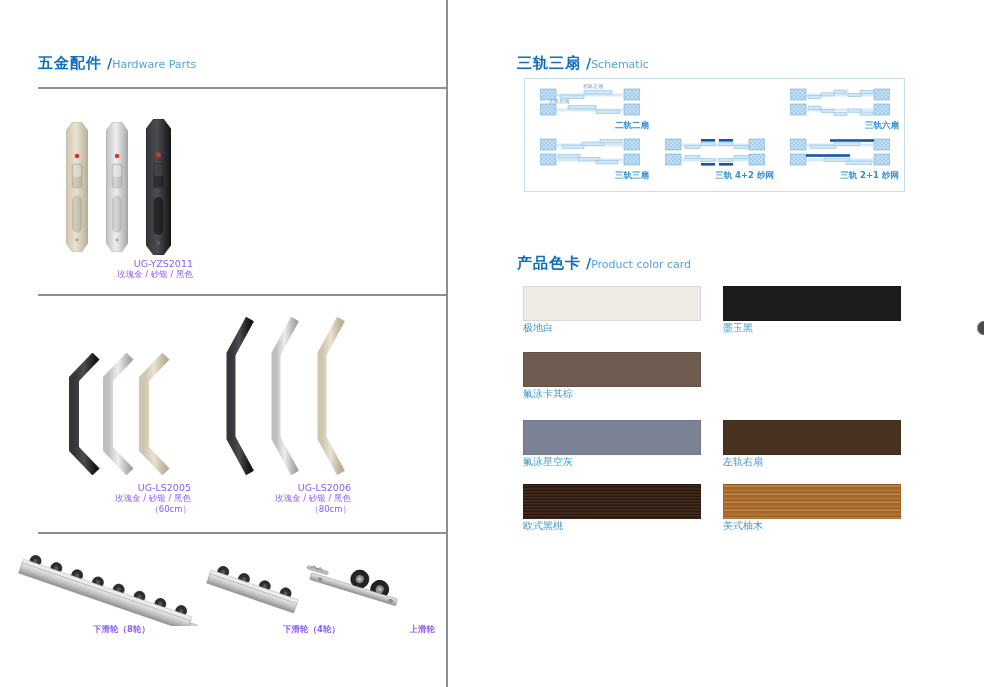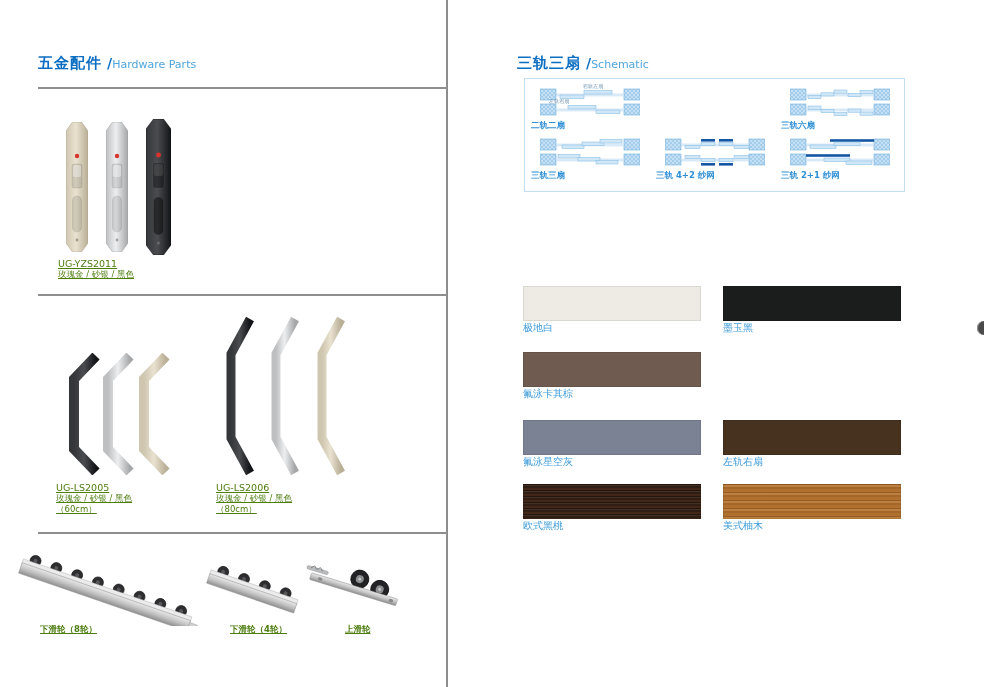--- a/index.html
+++ b/index.html
@@ -8,27 +8,27 @@
   
   .abs{position:absolute;}
   .vline{position:absolute;left:446px;top:0;width:2px;height:687px;background:#8d8d8d;}
   .hline{position:absolute;height:2px;background:#8f8f8f;}
   
   .sec-header{position:absolute;white-space:nowrap;}
   .hdr-zh{font-size:15px;font-weight:bold;color:#0e6fc2;letter-spacing:1px;}
   .hdr-slash{font-size:14px;font-weight:bold;color:#0e6fc2;margin-left:5px;}
   .hdr-en{font-size:11px;color:#4fa5dc;}
   
-  .plabel{position:absolute;text-align:left;color:#4d7c0f;line-height:11px;text-decoration:underline;}
+  .plabel{position:absolute;text-align:right;color:#8b5cf6;line-height:11px;}
   .plabel .model{font-size:9.5px;}
   .plabel .line{font-size:8.5px;}
   
   .schem-box{position:absolute;left:524px;top:78px;width:379px;height:112px;
              border:1px solid #c3def1;background:#fff;}
-  .schem-cell{position:absolute;width:118px;text-align:left;}
+  .schem-cell{position:absolute;width:118px;text-align:right;}
   .schem-label{font-size:8.5px;font-weight:bold;color:#2e8fd5;margin-top:1px;}
   .annot{position:absolute;font-size:6px;color:#6d92b0;white-space:nowrap;transform:scale(.85);transform-origin:left top;}
   
   .swatch-cell{position:absolute;width:178px;}
   .swatch{width:178px;height:35px;box-shadow:inset 0 0 0 1px rgba(0,0,0,0.08);}
   .swatch-name{display:block;margin-top:0;font-size:10px;color:#3e9cd9;}
   .tex-walnut{background-image:repeating-linear-gradient(to bottom,
      rgba(0,0,0,.38) 0 1px, rgba(255,255,255,.05) 1px 2px,
      rgba(0,0,0,.18) 2px 4px, rgba(90,45,25,.25) 4px 6px);}
   .tex-teak{background-image:repeating-linear-gradient(to bottom,
@@ -310,20 +310,23 @@
         <rect x="84" y="17" width="16" height="11" fill="url(#hatch)" stroke="#6faedd" stroke-width="0.6"></rect>
         <rect x="16" y="22" width="68" height="2" fill="#e4f1fa" stroke="#a9cfec" stroke-width="0.4"></rect>
         <rect x="16" y="17.2" width="44" height="2.6" fill="#1456a4"></rect>
         <rect x="34" y="21" width="26" height="3.5" fill="#cfe7f7" stroke="#7fb7e2" stroke-width="0.5"></rect>
         <rect x="56" y="24" width="26" height="3.5" fill="#cfe7f7" stroke="#7fb7e2" stroke-width="0.5"></rect>
       </svg>
       <div class="schem-label">三轨 2+1 纱网</div>
     </div>
   </div>
 
+  <div class="sec-header" style="left:517px;top:253px">
+    <span class="hdr-zh">产品色卡</span><span class="hdr-slash">/</span><span class="hdr-en">Product color card</span>
+  </div>
 
   <div class="swatch-cell" style="left:523px;top:286px">
     <div class="swatch" style="background-color: rgb(237, 235, 228);"></div>
     <span class="swatch-name">极地白</span>
   </div>
   <div class="swatch-cell" style="left:723px;top:286px">
     <div class="swatch" style="background-color: rgb(27, 29, 28);"></div>
     <span class="swatch-name">墨玉黑</span>
   </div>
   <div class="swatch-cell" style="left:523px;top:352px">

